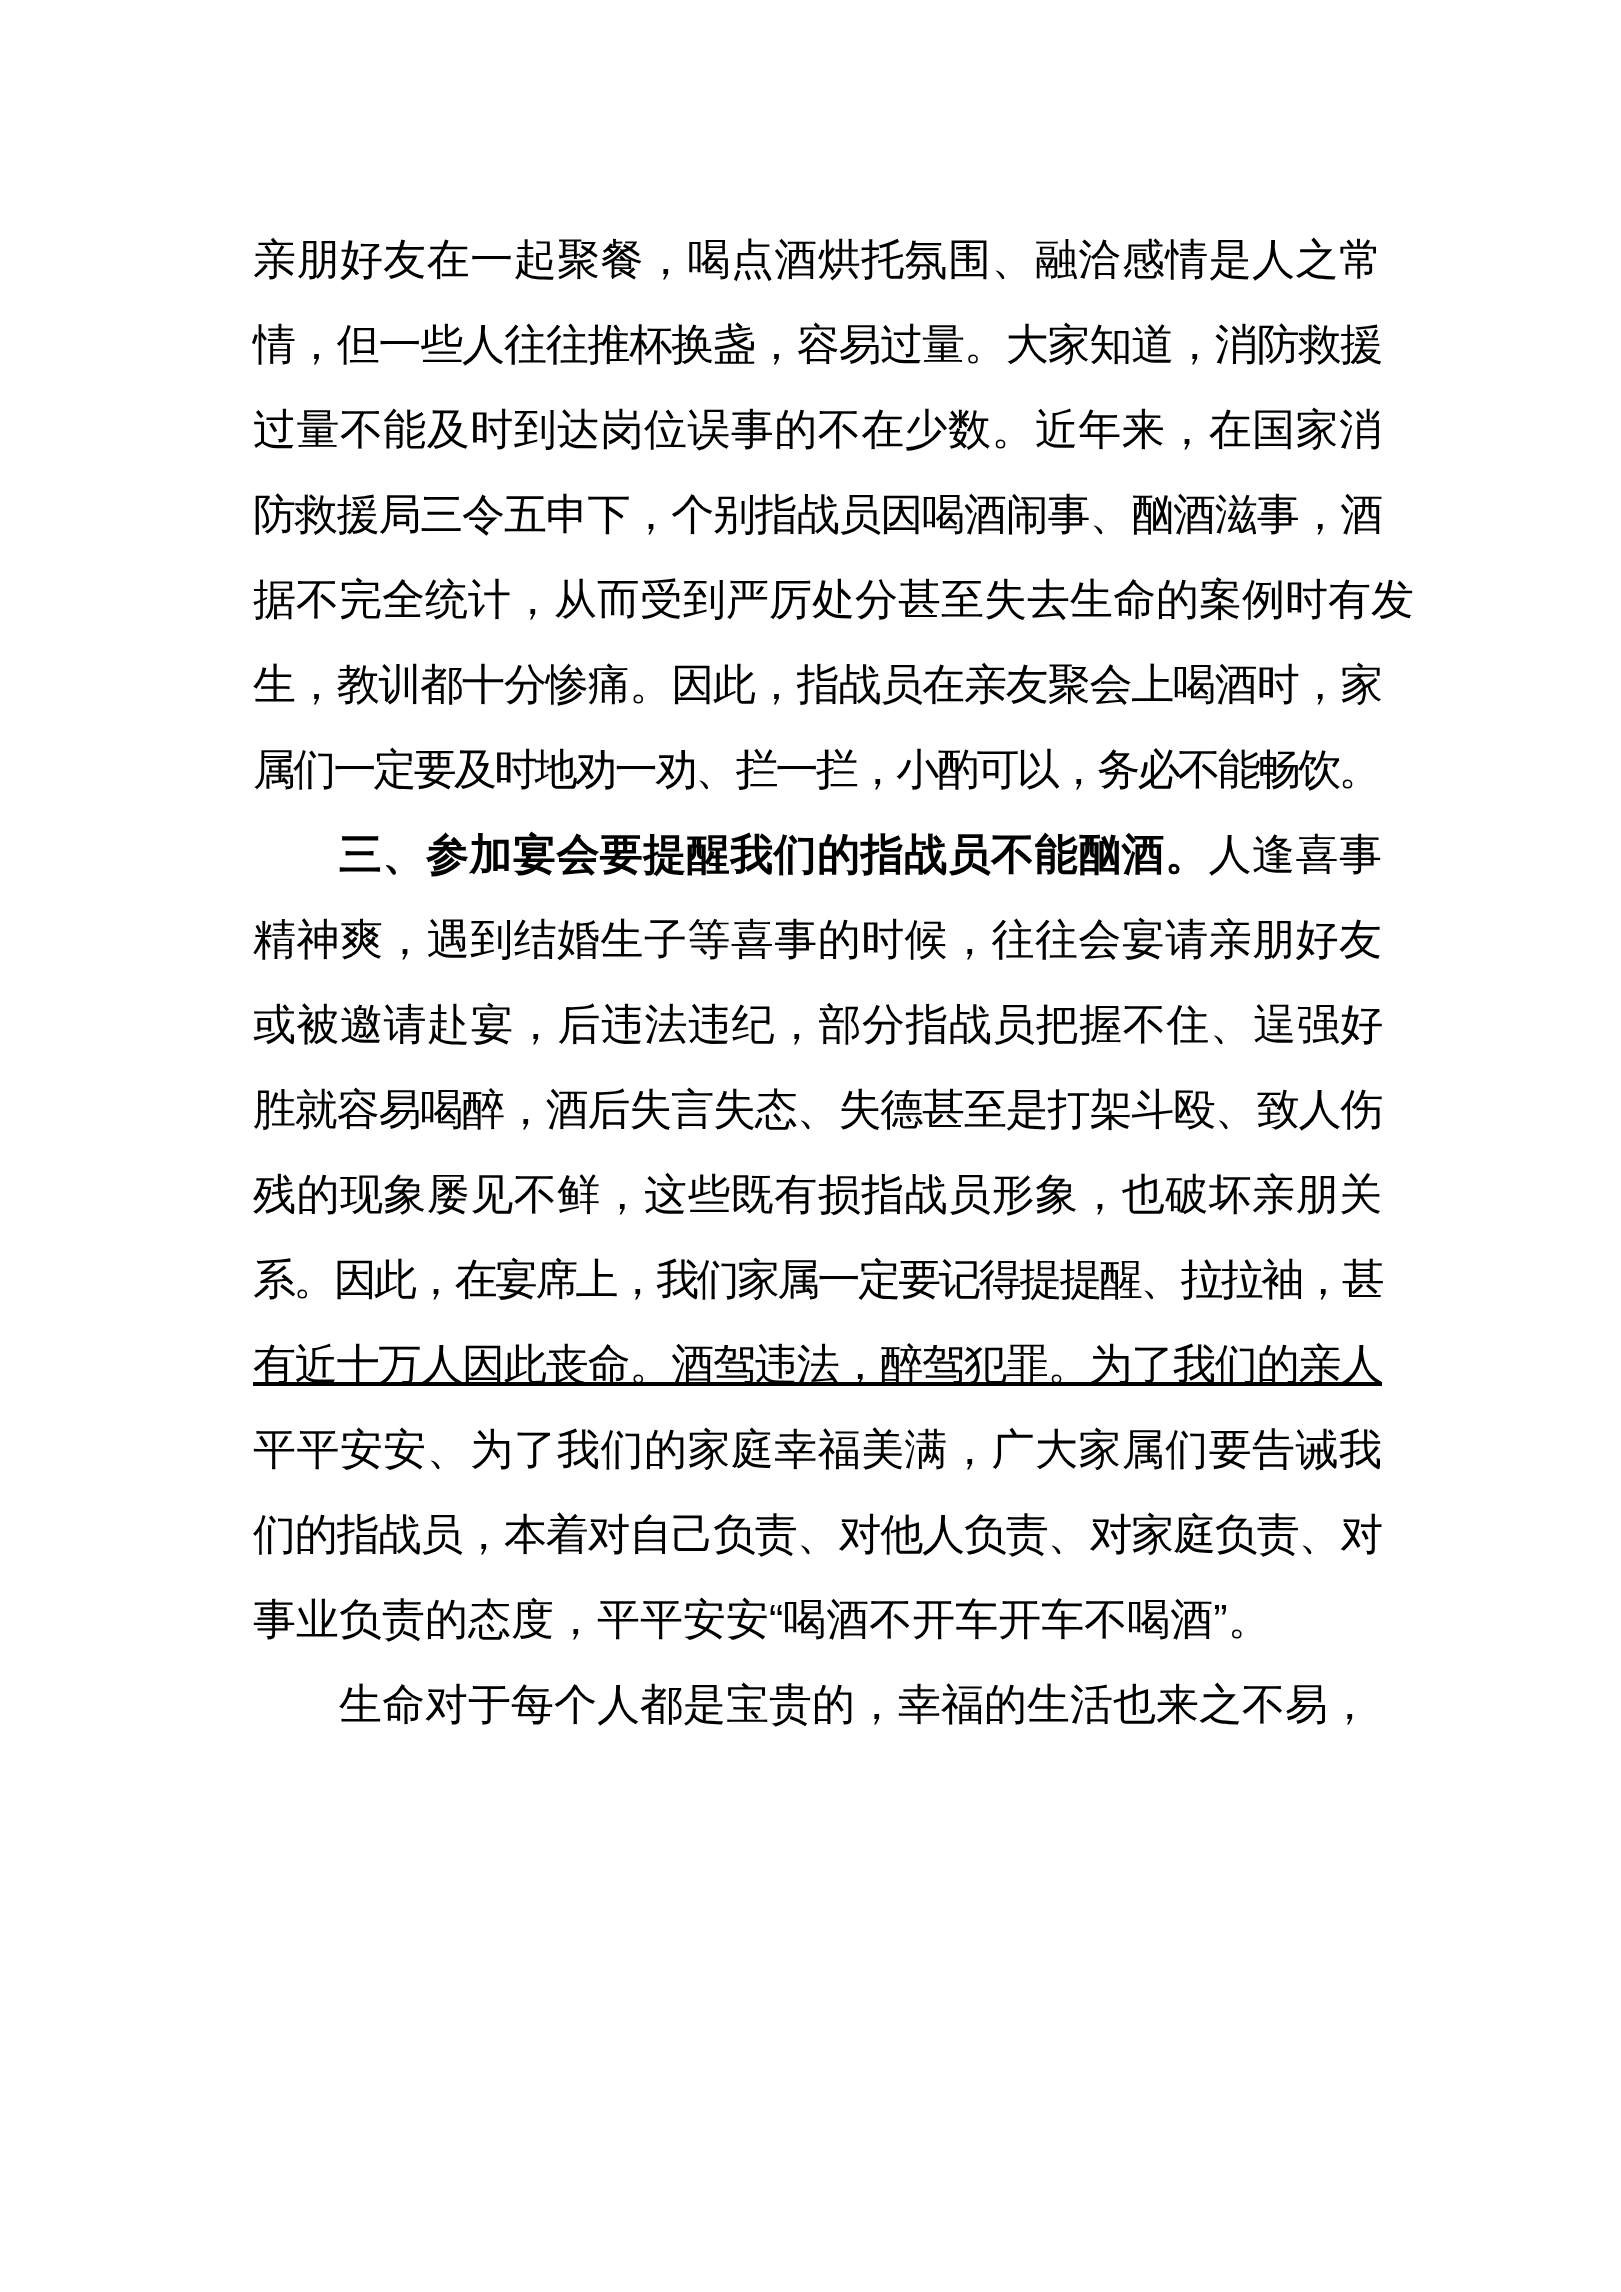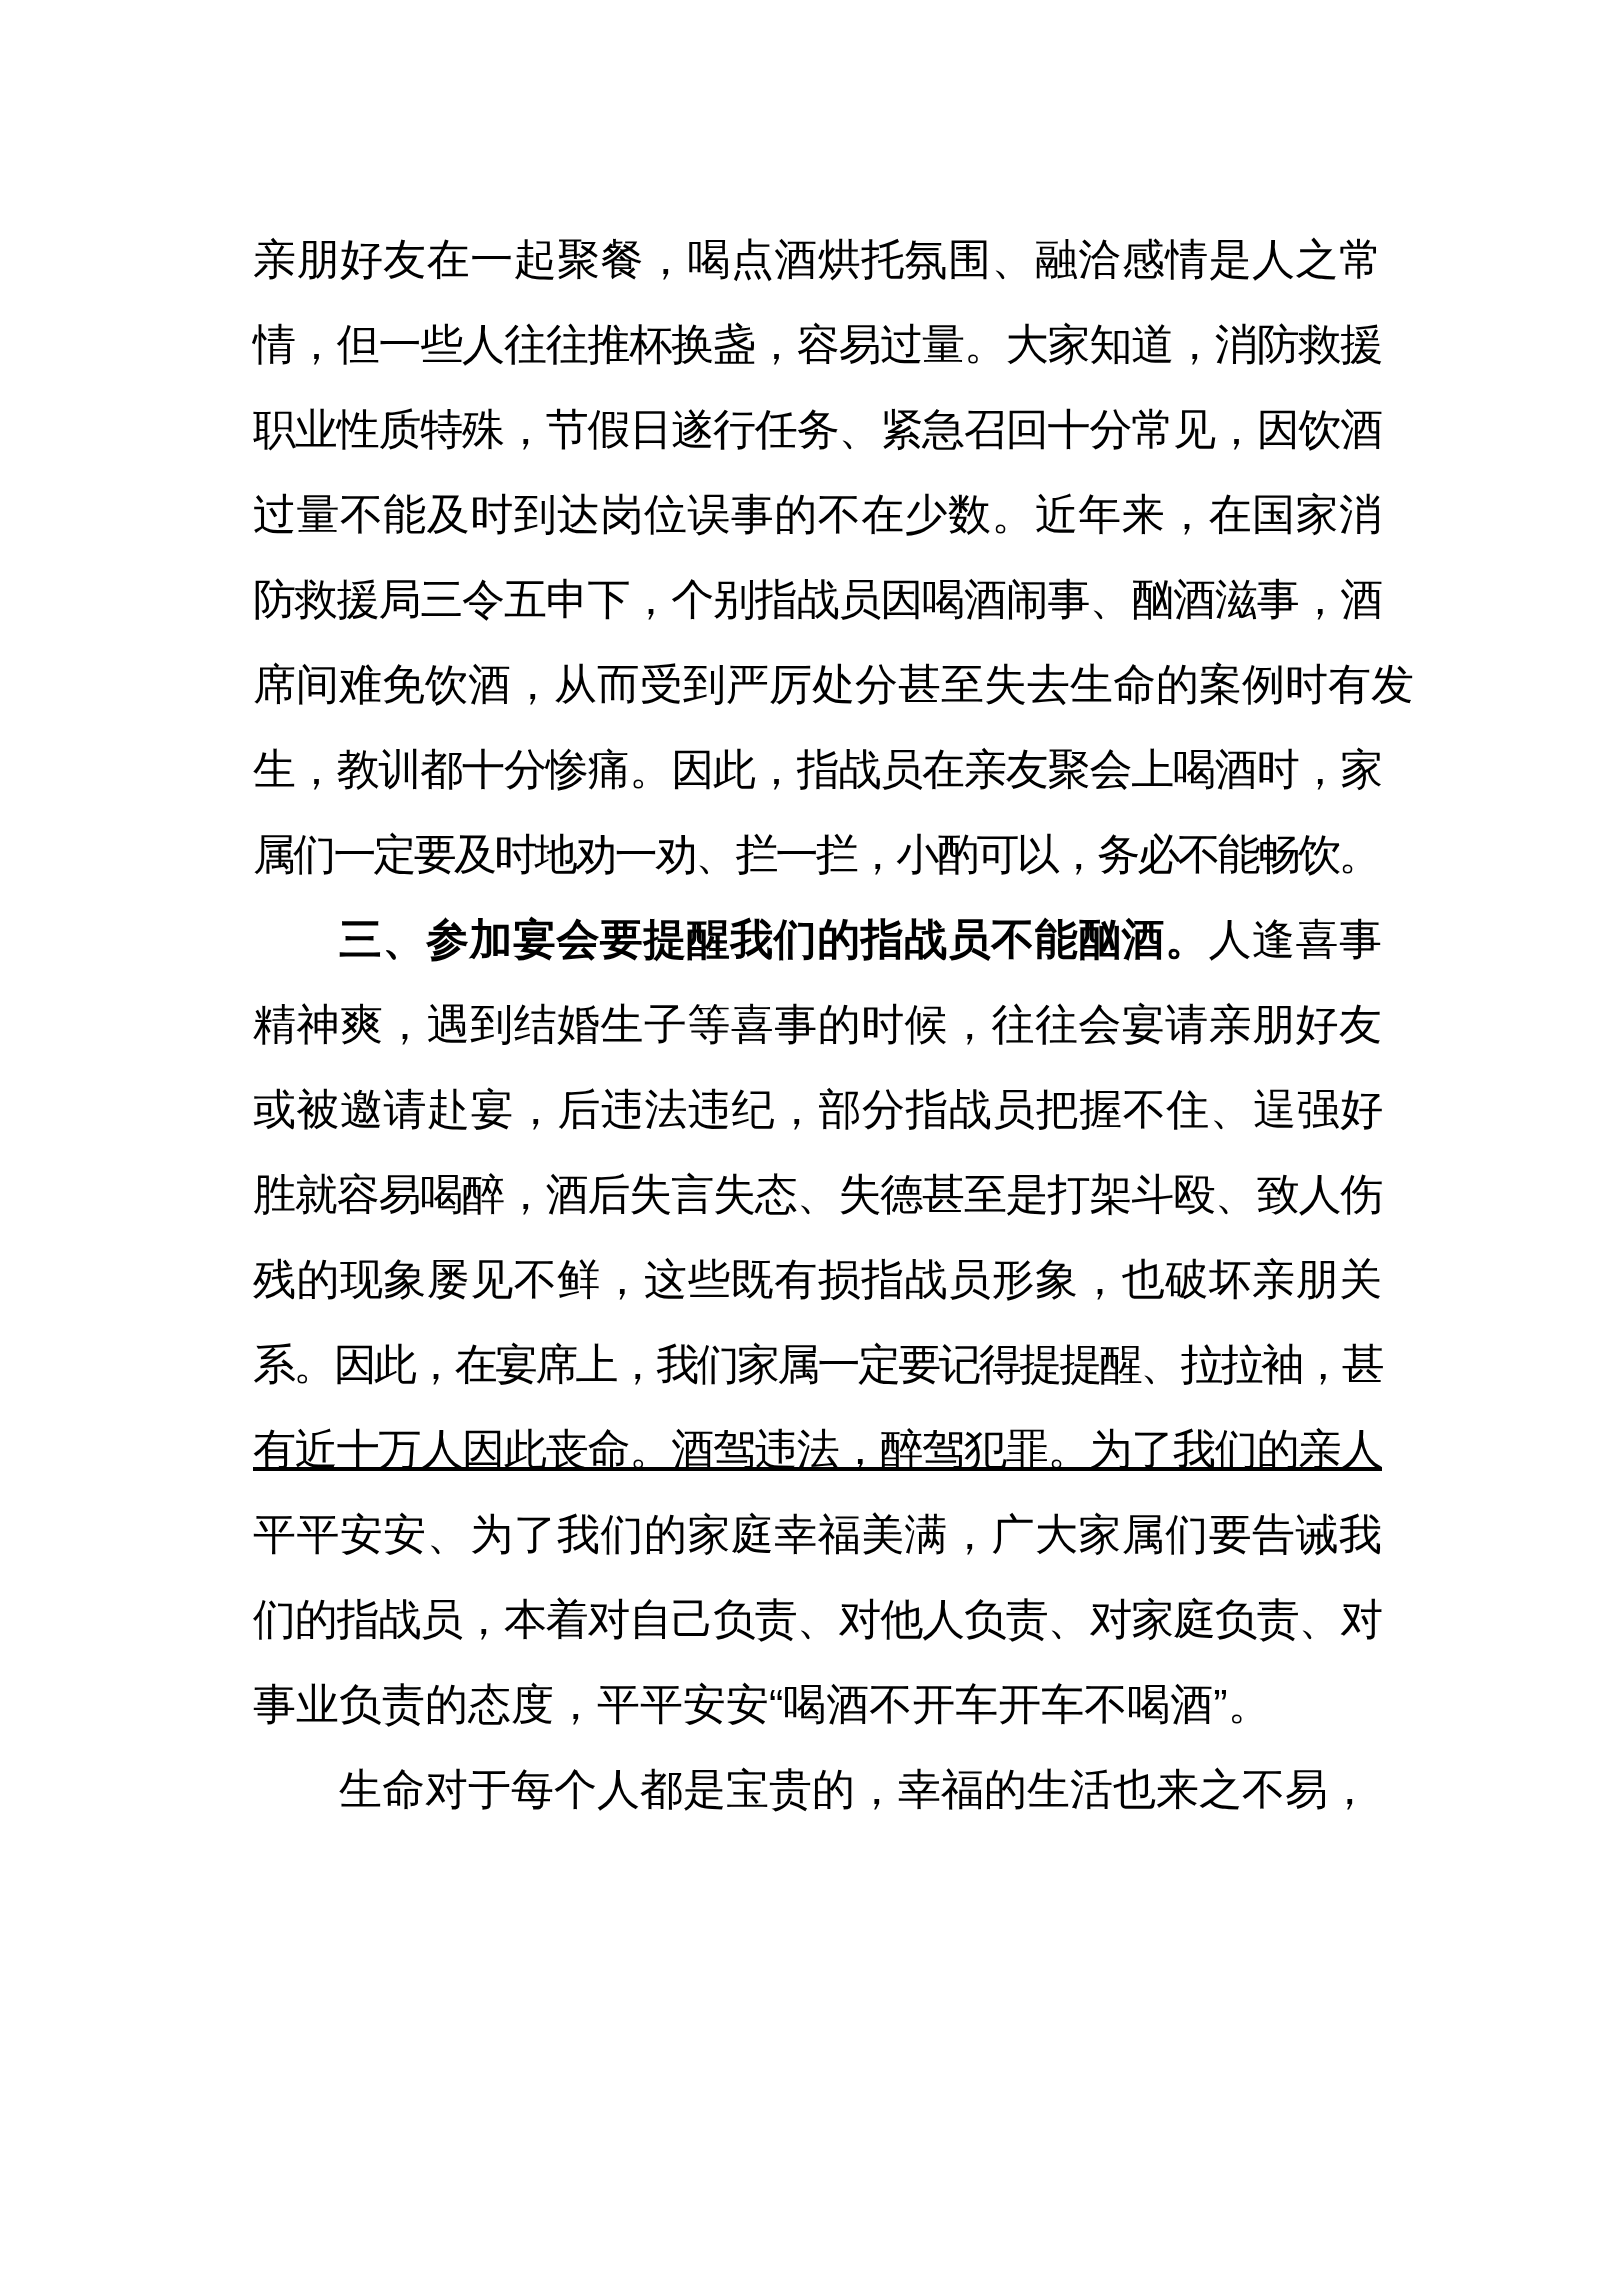--- a/index.html
+++ b/index.html
@@ -42,24 +42,23 @@
     font-weight: 700;
   }
 </style>
 </head>
 <body>
 
 <div class="page">
   <div class="textblock">
       <div class="line"><span class="seg-regular">亲朋好友在一起聚餐，喝点酒烘托氛围、融洽感情是人之常</span></div>
       <div class="line" style="letter-spacing: -1.3px;"><span class="seg-regular">情，但一些人往往推杯换盏，容易过量。大家知道，消防救援</span></div>
-      <div class="line" style="letter-spacing: -1.3px;"><span class="seg-regular">职业性质特殊，节假日遂行任务、紧急召回十分常见，因饮酒</span></div>
       <div class="line"><span class="seg-regular">过量不能及时到达岗位误事的不在少数。近年来，在国家消</span></div>
       <div class="line" style="letter-spacing: -1.3px;"><span class="seg-regular">防救援局三令五申下，个别指战员因喝酒闹事、酗酒滋事，酒</span></div>
-      <div class="line"><span class="seg-regular">席间难免饮酒，从而受到严厉处分甚至失去生命的案例时有发</span></div>
+      <div class="line"><span class="seg-regular">据不完全统计，从而受到严厉处分甚至失去生命的案例时有发</span></div>
       <div class="line" style="letter-spacing: -1.3px;"><span class="seg-regular">生，教训都十分惨痛。因此，指战员在亲友聚会上喝酒时，家</span></div>
       <div class="line final" style="letter-spacing: -2.8px;"><span class="seg-regular">属们一定要及时地劝一劝、拦一拦，小酌可以，务必不能畅饮。</span></div>
       <div class="line indent"><span class="seg-bold">三、参加宴会要提醒我们的指战员不能酗酒。</span><span class="seg-regular">人逢喜事</span></div>
       <div class="line"><span class="seg-regular">精神爽，遇到结婚生子等喜事的时候，往往会宴请亲朋好友</span></div>
       <div class="line" style="letter-spacing: -1.3px;"><span class="seg-regular">或被邀请赴宴，后违法违纪，部分指战员把握不住、逞强好</span></div>
       <div class="line" style="letter-spacing: -1.3px;"><span class="seg-regular">胜就容易喝醉，酒后失言失态、失德甚至是打架斗殴、致人伤</span></div>
       <div class="line"><span class="seg-regular">残的现象屡见不鲜，这些既有损指战员形象，也破坏亲朋关</span></div>
       <div class="line" style="letter-spacing: -2.8px;"><span class="seg-regular">系。因此，在宴席上，我们家属一定要记得提提醒、拉拉袖，甚</span></div>
       <div class="line" style="letter-spacing: -1.3px; text-decoration: underline;"><span class="seg-regular">有近十万人因此丧命。酒驾违法，醉驾犯罪。为了我们的亲人</span></div>
       <div class="line"><span class="seg-regular">平平安安、为了我们的家庭幸福美满，广大家属们要告诫我</span></div>

